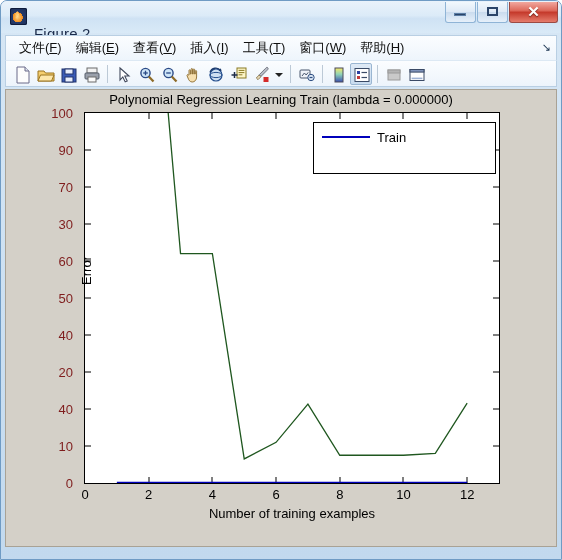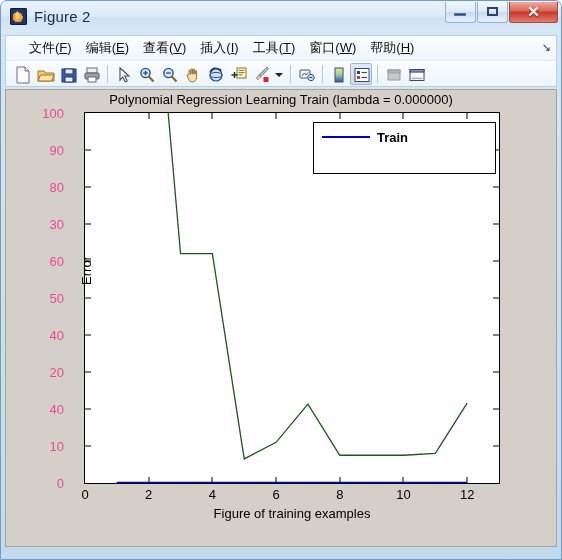--- a/index.html
+++ b/index.html
@@ -44,21 +44,21 @@
   .title-icon::after {
     content: "";
     position: absolute;
     left: 4px; top: 3px;
     width: 7px; height: 11px;
     background: linear-gradient(135deg, #ff9c22 0%, #ffd98a 50%, #e2770c 100%);
     clip-path: polygon(50% 0%, 78% 42%, 60% 38%, 92% 100%, 20% 56%, 42% 62%, 12% 24%);
   }
   .title-text {
     position: absolute;
-    left: 33px; top: 7px;
+    left: 33px; top: 24px;
     font-size: 15px;
     color: #1b2b4b;
     letter-spacing: 0.2px;
     white-space: nowrap;
     text-align: center;
   }
 
   .winbtns {
     position: absolute;
     right: 3px; top: 1px;
@@ -111,21 +111,21 @@
   
   .menubar {
     position: relative;
     margin: 2px 4px 0 4px;
     height: 25px;
     background: linear-gradient(to bottom, #fbfdff 0%, #eef5fc 100%);
     border: 1px solid #b9cfe3;
     border-bottom: none;
     display: flex;
     align-items: center;
-    padding-left: 16px;
+    padding-left: 6px;
     box-sizing: border-box;
   }
   .menu-item {
     font-size: 13px;
     color: #101010;
     padding: 2px 7px;
     white-space: nowrap;
     cursor: default;
   }
   .menu-item u { text-decoration: underline; }
@@ -227,24 +227,24 @@
     left: 0; right: 0;
     bottom: -38px;
     text-align: center;
     font-size: 13px;
     color: #000;
   }
 
   .ytick {
     position: absolute;
     right: 100%;
-    margin-right: 21px;
+    margin-right: 12px;
     transform: translateY(-50%);
     font-size: 13px;
-    color: #ec4899;
+    color: #7f1d1d;
     white-space: nowrap;
   }
   .ytick-mark {
     position: absolute;
     left: 0;
     width: 6px;
     height: 1px;
     background: #000;
     transform: translateY(-50%);
   }
@@ -276,21 +276,20 @@
   .legendbox {
     position: absolute;
     left: 228px;
     top: 9px;
     width: 183px;
     height: 52px;
     background: #ffffff;
     border: 1px solid #000;
     box-sizing: border-box;
     z-index: 5;
-    font-weight: bold;
   }
   .legend-row {
     position: absolute;
     left: 0; right: 0;
     height: 22px;
     display: flex;
     align-items: center;
   }
   .legend-row.r0 { top: 3px; }
   .legend-row.r1 { top: 25px; }
@@ -488,32 +487,32 @@
 
   <div class="figure">
     <div class="fig-inner">
 
       <div class="axes-title">Polynomial Regression Learning Train (lambda = 0.000000)</div>
 
       <div class="plotbox">
 
         <div class="ylabel">Error</div>
 
-        <div class="xlabel">Figure of training examples</div>
+        <div class="xlabel">Number of training examples</div>
 
         <div>
           <div class="ytick" style="top:100%">0</div>
           <div class="ytick" style="top:90%">10</div>
           <div class="ytick" style="top:80%">40</div>
           <div class="ytick" style="top:70%">20</div>
           <div class="ytick" style="top:60%">40</div>
           <div class="ytick" style="top:50%">50</div>
           <div class="ytick" style="top:40%">60</div>
           <div class="ytick" style="top:30%">30</div>
-          <div class="ytick" style="top:20%">80</div>
+          <div class="ytick" style="top:20%">70</div>
           <div class="ytick" style="top:10%">90</div>
           <div class="ytick" style="top:0%">100</div>
 
           <div class="ytick-mark" style="top:90%"></div>
           <div class="ytick-mark" style="top:80%"></div>
           <div class="ytick-mark" style="top:70%"></div>
           <div class="ytick-mark" style="top:60%"></div>
           <div class="ytick-mark" style="top:50%"></div>
           <div class="ytick-mark" style="top:40%"></div>
           <div class="ytick-mark" style="top:30%"></div>

